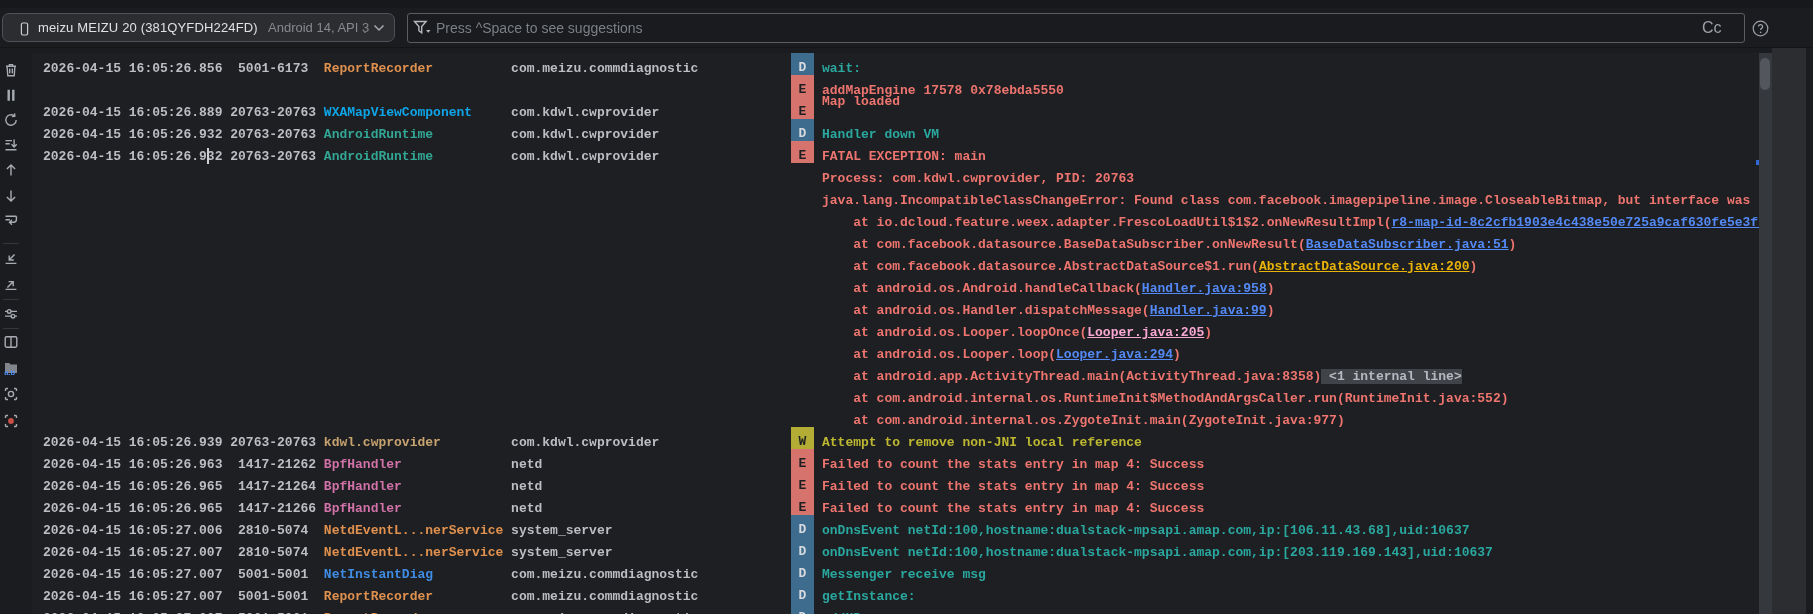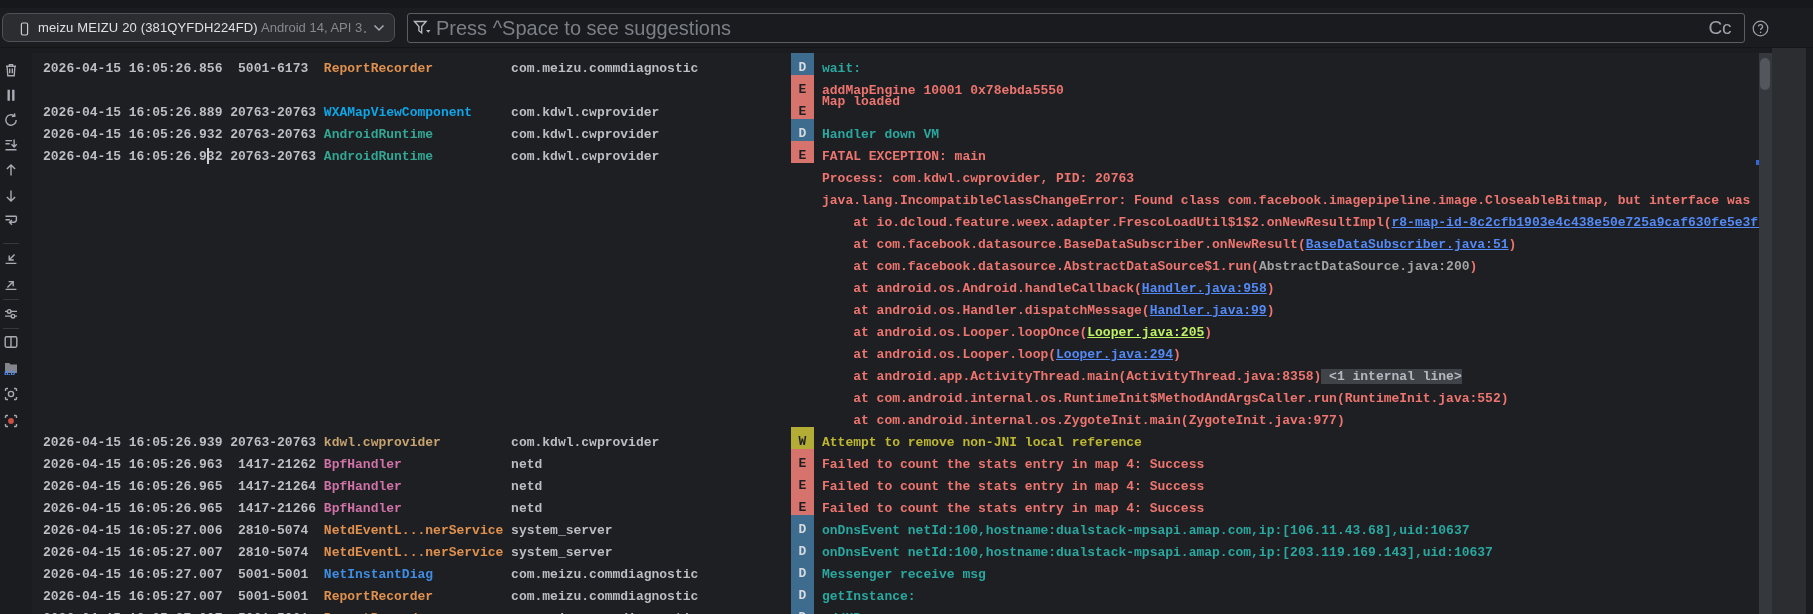--- a/index.html
+++ b/index.html
@@ -16,33 +16,33 @@
 <div id="app">
 
 <div style="position:absolute;left:0;top:0;width:1813px;height:8px;background:#17181b"></div>
 <div style="position:absolute;left:0;top:47px;width:1813px;height:1px;background:#151517"></div>
 
 <div style="position:absolute;left:2px;top:13px;width:393px;height:29px;background:#2b2d30;border:1px solid #4e5157;border-radius:7px"></div>
 <svg style="position:absolute;left:20px;top:22px" width="9" height="14" viewBox="0 0 9 14" fill="none" stroke="#c8cbd0" stroke-width="1.2">
       <rect x="1.4" y="1" width="6.2" height="12" rx="1.4"></rect>
     </svg>
 <div style="position:absolute;left:38px;top:13px;height:29px;line-height:29px;color:#dfe1e5;font-size:13px;letter-spacing:0.15px">meizu MEIZU 20 (381QYFDH224FD)</div>
-<div id="apilabel" style="position:absolute;left:261px;top:13px;height:35px;line-height:29px;color:#87898e;font-size:13px">Android 14, API 3</div>
+<div id="apilabel" style="position:absolute;left:268px;top:13px;height:35px;line-height:29px;color:#87898e;font-size:13px">Android 14, API 3</div>
 <div style="position:absolute;left:364px;top:31px;width:2px;height:2px;background:#6a6d72"></div>
 <svg style="position:absolute;left:373px;top:24px" width="12" height="8" viewBox="0 0 12 8" fill="none" stroke="#a8abb2" stroke-width="1.5">
       <path d="M1.5 1.5 6 6l4.5-4.5"></path>
     </svg>
 
 <div style="position:absolute;left:407px;top:13px;width:1338px;height:30px;background:#1a1b1e;border:1px solid #5a5d62;border-radius:3px"></div>
 <svg style="position:absolute;left:413px;top:20px" width="19" height="16" viewBox="0 0 19 16" fill="none" stroke="#b6b9bf" stroke-width="1.4">
       <path d="M1.5 1.5h11.6l-4.4 5v6.4l-2.8-2.2V6.5z"></path>
       <path d="M13.1 9.9h4.4l-2.2 2.9z" fill="#b6b9bf" stroke="none"></path>
     </svg>
-<div style="position:absolute;left:436px;top:13px;height:42px;line-height:30px;color:#7b7f86;font-size:20px">Press ^Space to see suggestions</div>
-<div style="position:absolute;left:1702px;top:13px;width:36px;height:30px;line-height:30px;color:#9da1a8;font-size:19px;text-align:center">Cc</div>
+<div style="position:absolute;left:436px;top:13px;height:42px;line-height:30px;color:#7b7f86;font-size:14px">Press ^Space to see suggestions</div>
+<div style="position:absolute;left:1702px;top:13px;width:36px;height:30px;line-height:30px;color:#9da1a8;font-size:16px;">Cc</div>
 <svg style="position:absolute;left:1752px;top:20px" width="17" height="17" viewBox="0 0 17 17" fill="none" stroke="#9da1a8" stroke-width="1.2">
       <circle cx="8.5" cy="8.5" r="7.3"></circle>
       <path d="M6.4 6.6a2.1 2.1 0 1 1 2.9 2 .9.9 0 0 0-.6.9v.6" stroke-width="1.3"></path>
       <circle cx="8.6" cy="12.4" r="0.8" fill="#9da1a8" stroke="none"></circle>
     </svg>
 
 <svg style="position:absolute;left:2px;top:61px" width="18" height="18" viewBox="0 0 18 18" fill="none" stroke="#a8abb2" stroke-width="1.4">
       <path d="M4 5.3h10M7.4 5.3V3.6h3.2v1.7M5.1 5.3l.7 9.4h6.4l.7-9.4M7.7 7.6v4.7M10.3 7.6v4.7"></path>
     </svg>
 <svg style="position:absolute;left:2px;top:86px" width="18" height="18" viewBox="0 0 18 18" fill="none" stroke="#a8abb2" stroke-width="1.4">
@@ -96,38 +96,38 @@
     <div style="position:absolute;left:3px;top:328px;width:16px;height:1px;background:#35373b"></div>
 <svg style="position:absolute;left:32px;top:370px" width="8" height="11" viewBox="0 0 8 11" fill="none" stroke="#9da1a8" stroke-width="1.3">
       <path d="M1.8 1.5 5.8 5.2 1.8 8.9"></path>
     </svg>
 
 <div id="content">
 <div class="ln" style="left:11px;top:5px"><span class="g">2026-04-15 16:05:26.856  5001-6173  </span><span style="color:#e0914f">ReportRecorder         </span><span class="g"> com.meizu.commdiagnostic</span></div>
 <div class="bdg" style="top:0px;background:#3d6c8e;color:#d7dade">D</div>
 <div class="ln" style="left:790px;top:5px"><span style="color:#2aa8a0;">wait:</span></div>
 <div class="bdg" style="top:22px;background:#d5736c;color:#1e1f22">E</div>
-<div class="ln" style="left:790px;top:27px"><span style="color:#ee756f;">addMapEngine 10001 0x78ebda5550</span></div>
+<div class="ln" style="left:790px;top:27px"><span style="color:#ee756f;">addMapEngine 17578 0x78ebda5550</span></div>
 <div class="ln" style="left:11px;top:49px"><span class="g">2026-04-15 16:05:26.889 20763-20763 </span><span style="color:#0ea5e9">WXAMapViewComponent    </span><span class="g"> com.kdwl.cwprovider</span></div>
 <div class="bdg" style="top:44px;background:#d5736c;color:#1e1f22">E</div>
 <div class="ln" style="left:790px;top:38px"><span style="color:#ee756f;">Map loaded</span></div>
 <div class="ln" style="left:11px;top:71px"><span class="g">2026-04-15 16:05:26.932 20763-20763 </span><span style="color:#33a795">AndroidRuntime         </span><span class="g"> com.kdwl.cwprovider</span></div>
 <div class="bdg" style="top:66px;background:#3d6c8e;color:#d7dade">D</div>
 <div class="ln" style="left:790px;top:71px"><span style="color:#2aa8a0;">Handler down VM</span></div>
 <div class="ln" style="left:11px;top:93px"><span class="g">2026-04-15 16:05:26.932 20763-20763 </span><span style="color:#33a795">AndroidRuntime         </span><span class="g"> com.kdwl.cwprovider</span></div>
 <div class="bdg" style="top:88px;background:#d5736c;color:#1e1f22">E</div>
 <div class="ln" style="left:790px;top:93px"><span style="color:#ee756f;">FATAL EXCEPTION: main</span></div>
 <div class="ln" style="left:790px;top:115px"><span style="color:#ee756f;">Process: com.kdwl.cwprovider, PID: 20763</span></div>
 <div class="ln" style="left:790px;top:137px"><span style="color:#ee756f;">java.lang.IncompatibleClassChangeError: Found class com.facebook.imagepipeline.image.CloseableBitmap, but interface was</span></div>
 <div class="ln" style="left:790px;top:159px"><span style="color:#ee756f;">    at io.dcloud.feature.weex.adapter.FrescoLoadUtil$1$2.onNewResultImpl(</span><span style="color:#548af7;text-decoration:underline;">r8-map-id-8c2cfb1903e4c438e50e725a9caf630fe5e3f7b1c24d8e9a2</span></div>
 <div class="ln" style="left:790px;top:181px"><span style="color:#ee756f;">    at com.facebook.datasource.BaseDataSubscriber.onNewResult(</span><span style="color:#548af7;text-decoration:underline;">BaseDataSubscriber.java:51</span><span style="color:#ee756f;">)</span></div>
-<div class="ln" style="left:790px;top:203px"><span style="color:#ee756f;">    at com.facebook.datasource.AbstractDataSource$1.run(</span><span style="color:#a3a3a3;">AbstractDataSource.java:200</span><span style="color:#ee756f;">)</span></div>
+<div class="ln" style="left:790px;top:203px"><span style="color:#ee756f;">    at com.facebook.datasource.AbstractDataSource$1.run(</span><span style="color:#eab308;text-decoration:underline;">AbstractDataSource.java:200</span><span style="color:#ee756f;">)</span></div>
 <div class="ln" style="left:790px;top:225px"><span style="color:#ee756f;">    at android.os.Android.handleCallback(</span><span style="color:#548af7;text-decoration:underline;">Handler.java:958</span><span style="color:#ee756f;">)</span></div>
 <div class="ln" style="left:790px;top:247px"><span style="color:#ee756f;">    at android.os.Handler.dispatchMessage(</span><span style="color:#548af7;text-decoration:underline;">Handler.java:99</span><span style="color:#ee756f;">)</span></div>
-<div class="ln" style="left:790px;top:269px"><span style="color:#ee756f;">    at android.os.Looper.loopOnce(</span><span style="color:#bef264;text-decoration:underline;">Looper.java:205</span><span style="color:#ee756f;">)</span></div>
+<div class="ln" style="left:790px;top:269px"><span style="color:#ee756f;">    at android.os.Looper.loopOnce(</span><span style="color:#f9a8d4;text-decoration:underline;">Looper.java:205</span><span style="color:#ee756f;">)</span></div>
 <div class="ln" style="left:790px;top:291px"><span style="color:#ee756f;">    at android.os.Looper.loop(</span><span style="color:#548af7;text-decoration:underline;">Looper.java:294</span><span style="color:#ee756f;">)</span></div>
 <div class="ln" style="left:790px;top:313px"><span style="color:#ee756f;">    at android.app.ActivityThread.main(ActivityThread.java:8358)</span><span class="chip"> &lt;1 internal line&gt;</span></div>
 <div class="ln" style="left:790px;top:335px"><span style="color:#ee756f;">    at com.android.internal.os.RuntimeInit$MethodAndArgsCaller.run(RuntimeInit.java:552)</span></div>
 <div class="ln" style="left:790px;top:357px"><span style="color:#ee756f;">    at com.android.internal.os.ZygoteInit.main(ZygoteInit.java:977)</span></div>
 <div class="ln" style="left:11px;top:379px"><span class="g">2026-04-15 16:05:26.939 20763-20763 </span><span style="color:#c7a370">kdwl.cwprovider        </span><span class="g"> com.kdwl.cwprovider</span></div>
 <div class="bdg" style="top:374px;background:#b3ad35;color:#1e1f22">W</div>
 <div class="ln" style="left:790px;top:379px"><span style="color:#bdb732;">Attempt to remove non-JNI local reference</span></div>
 <div class="ln" style="left:11px;top:401px"><span class="g">2026-04-15 16:05:26.963  1417-21262 </span><span style="color:#d172a8">BpfHandler             </span><span class="g"> netd</span></div>
 <div class="bdg" style="top:396px;background:#d5736c;color:#1e1f22">E</div>
 <div class="ln" style="left:790px;top:401px"><span style="color:#ee756f;">Failed to count the stats entry in map 4: Success</span></div>

